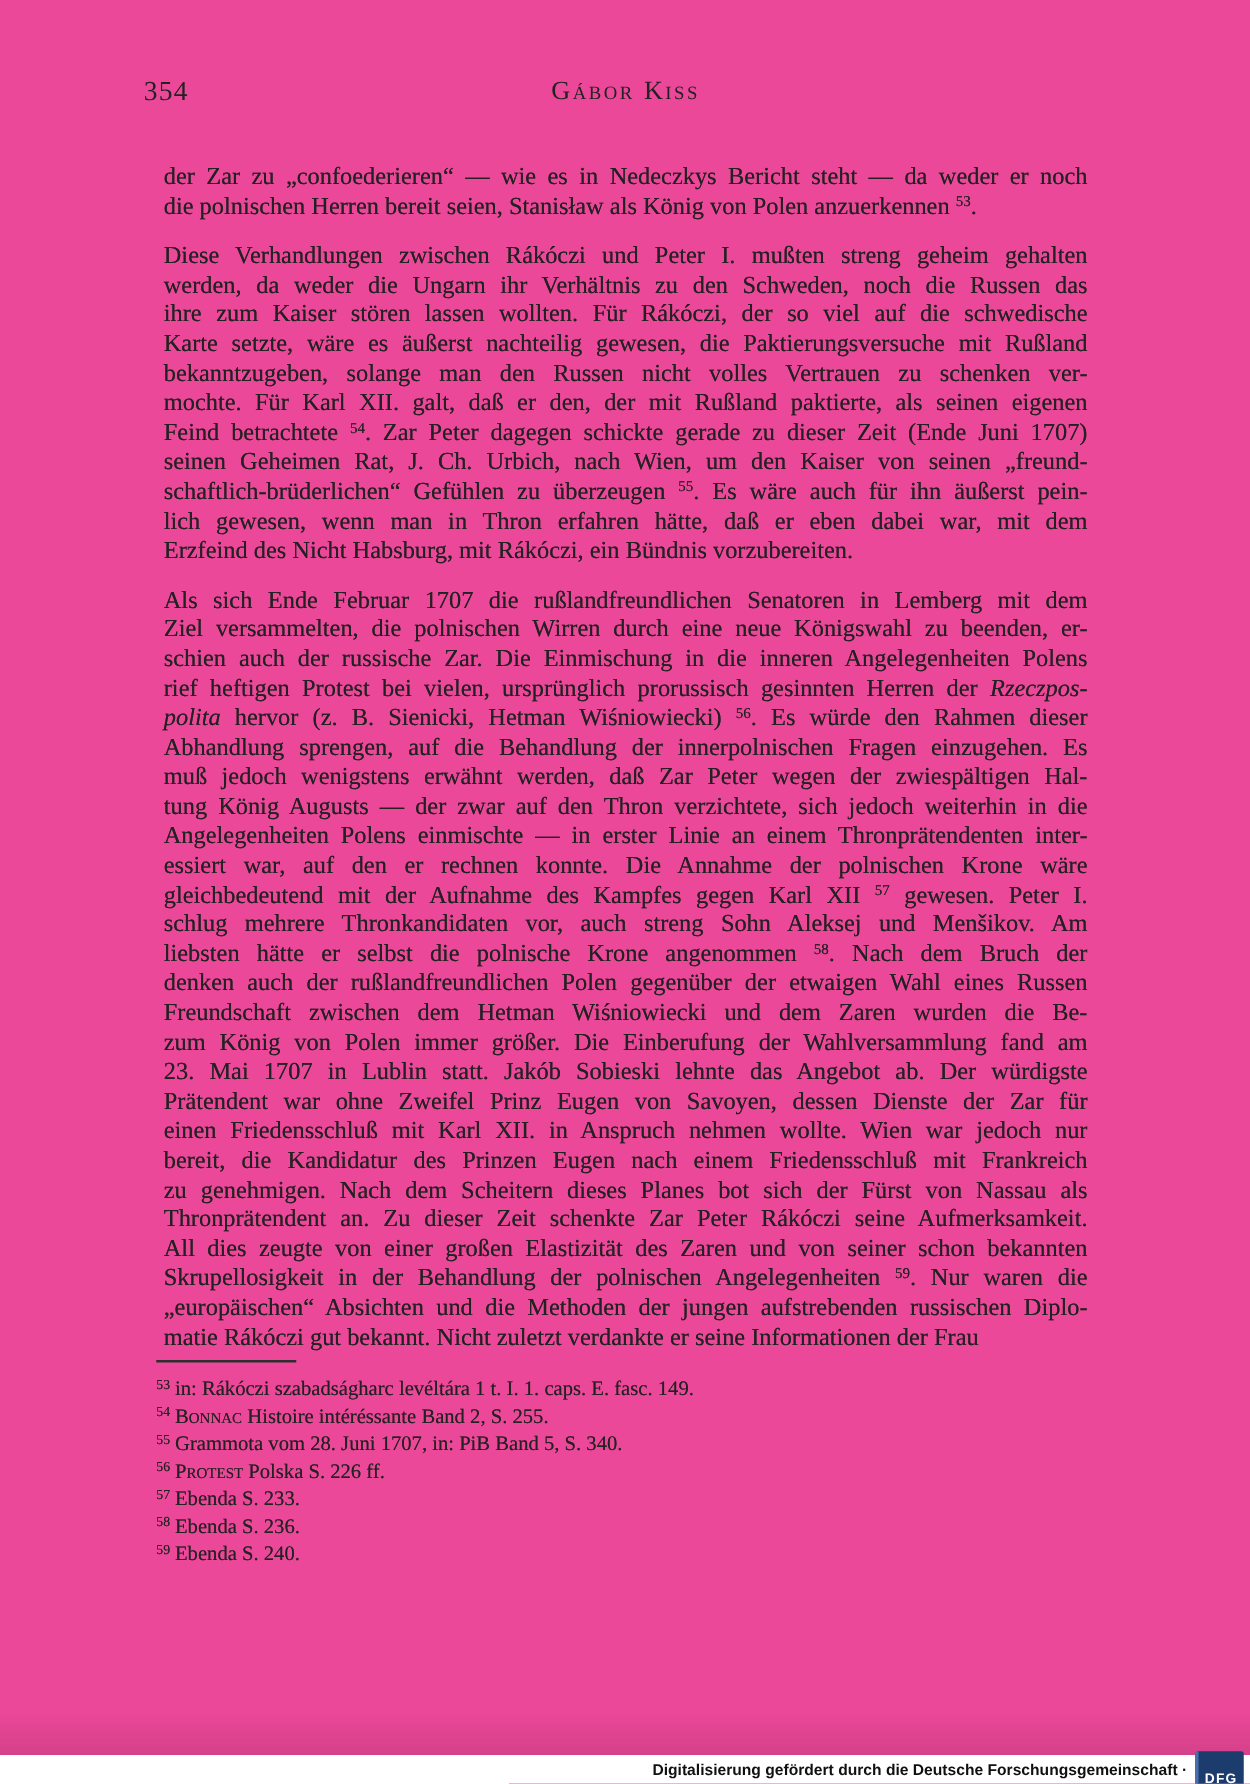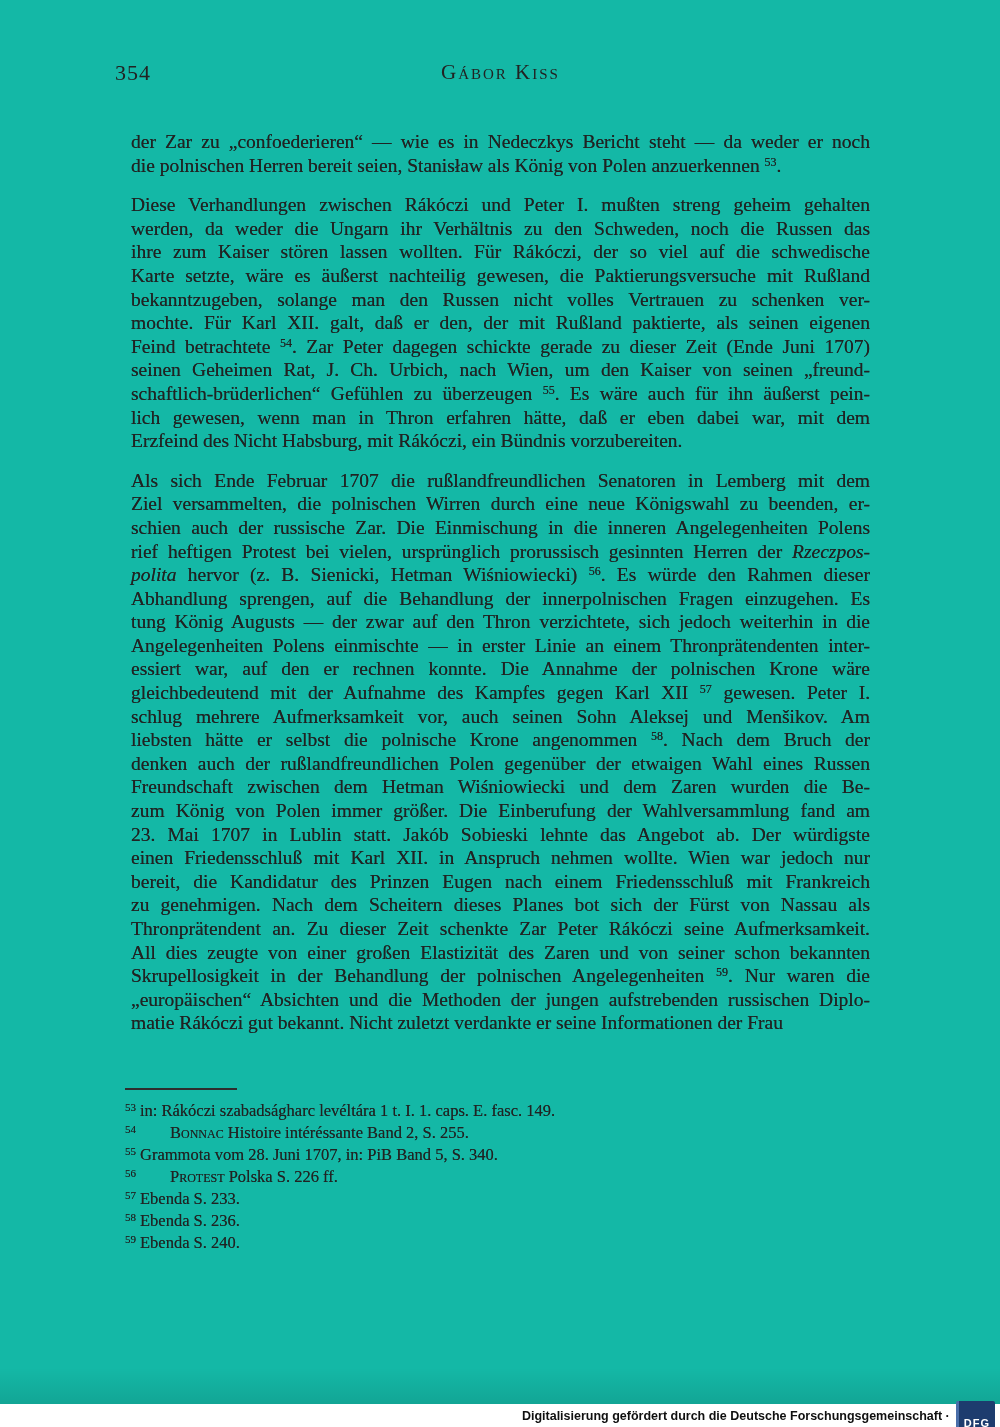--- a/index.html
+++ b/index.html
@@ -4,21 +4,21 @@
 <style>
   html, body { margin: 0; padding: 0; }
   body {
     width: 1000px; height: 1427px;
     background: #7f7f7f;
     position: relative;
     overflow: hidden;
     font-family: "Liberation Serif", serif;
     color: #222;
   }
-  .scan-page { position: absolute; inset: 0; background: #14b8a6; }
+  .scan-page { position: absolute; inset: 0; background: #ec4899; }
   .bottom-shade {
     position: absolute; left: 0; top: 1368px; width: 1000px; height: 36px;
     background: linear-gradient(180deg, rgba(0,0,0,0) 0%, rgba(0,0,0,0.10) 100%);
   }
   .page-header {
     position: absolute; top: 60px; left: 115px; width: 771px; height: 30px;
   }
   .page-number {
     position: absolute; left: 0; top: 0;
     font-size: 22px; letter-spacing: 1px;
@@ -38,21 +38,21 @@
     font-size: 19.5px;
     line-height: 23.6px;
     text-align: justify;
     text-align-last: justify;
     white-space: normal;
   }
   .line.last { text-align-last: left; }
   .body-text sup, .footnotes sup {
     font-size: 12px; line-height: 0; vertical-align: 6px;
   }
-  .sc { font-variant: small-caps; margin-left: 30px; }
+  .sc { font-variant: small-caps; }
   .fn-rule {
     position: absolute; top: 1088px; left: 125px; width: 112px; height: 0;
     border-top: 2px solid #2e2e2e;
   }
   .footnotes {
     position: absolute; top: 1100px; left: 125px; width: 720px;
     font-size: 16.5px;
     text-shadow: 0 0 0.4px rgba(20,20,20,0.6);
   }
   .fn { line-height: 22px; }
@@ -103,30 +103,32 @@
         <div class="line">lich gewesen, wenn man in Thron erfahren hätte, daß er eben dabei war, mit dem</div>
         <div class="line last">Erzfeind des Nicht Habsburg, mit Rákóczi, ein Bündnis vorzubereiten.</div>
       </div>
       <div class="para">
         <div class="line">Als sich Ende Februar 1707 die rußlandfreundlichen Senatoren in Lemberg mit dem</div>
         <div class="line">Ziel versammelten, die polnischen Wirren durch eine neue Königswahl zu beenden, er-</div>
         <div class="line">schien auch der russische Zar. Die Einmischung in die inneren Angelegenheiten Polens</div>
         <div class="line">rief heftigen Protest bei vielen, ursprünglich prorussisch gesinnten Herren der <i>Rzeczpos-</i></div>
         <div class="line"><i>polita</i> hervor (z. B. Sienicki, Hetman Wiśniowiecki) <sup>56</sup>. Es würde den Rahmen dieser</div>
         <div class="line">Abhandlung sprengen, auf die Behandlung der innerpolnischen Fragen einzugehen. Es</div>
+        <div class="line">muß jedoch wenigstens erwähnt werden, daß Zar Peter wegen der zwiespältigen Hal-</div>
         <div class="line">tung König Augusts — der zwar auf den Thron verzichtete, sich jedoch weiterhin in die</div>
         <div class="line">Angelegenheiten Polens einmischte — in erster Linie an einem Thronprätendenten inter-</div>
         <div class="line">essiert war, auf den er rechnen konnte. Die Annahme der polnischen Krone wäre</div>
         <div class="line">gleichbedeutend mit der Aufnahme des Kampfes gegen Karl XII <sup>57</sup> gewesen. Peter I.</div>
-        <div class="line">schlug mehrere Aufmerksamkeit vor, auch seinen Sohn Aleksej und Menšikov. Am</div>
+        <div class="line">schlug mehrere Thronkandidaten vor, auch streng Sohn Aleksej und Menšikov. Am</div>
         <div class="line">liebsten hätte er selbst die polnische Krone angenommen <sup>58</sup>. Nach dem Bruch der</div>
         <div class="line">denken auch der rußlandfreundlichen Polen gegenüber der etwaigen Wahl eines Russen</div>
         <div class="line">Freundschaft zwischen dem Hetman Wiśniowiecki und dem Zaren wurden die Be-</div>
         <div class="line">zum König von Polen immer größer. Die Einberufung der Wahlversammlung fand am</div>
         <div class="line">23. Mai 1707 in Lublin statt. Jakób Sobieski lehnte das Angebot ab. Der würdigste</div>
+        <div class="line">Prätendent war ohne Zweifel Prinz Eugen von Savoyen, dessen Dienste der Zar für</div>
         <div class="line">einen Friedensschluß mit Karl XII. in Anspruch nehmen wollte. Wien war jedoch nur</div>
         <div class="line">bereit, die Kandidatur des Prinzen Eugen nach einem Friedensschluß mit Frankreich</div>
         <div class="line">zu genehmigen. Nach dem Scheitern dieses Planes bot sich der Fürst von Nassau als</div>
         <div class="line">Thronprätendent an. Zu dieser Zeit schenkte Zar Peter Rákóczi seine Aufmerksamkeit.</div>
         <div class="line">All dies zeugte von einer großen Elastizität des Zaren und von seiner schon bekannten</div>
         <div class="line">Skrupellosigkeit in der Behandlung der polnischen Angelegenheiten <sup>59</sup>. Nur waren die</div>
         <div class="line">„europäischen“ Absichten und die Methoden der jungen aufstrebenden russischen Diplo-</div>
         <div class="line last">matie Rákóczi gut bekannt. Nicht zuletzt verdankte er seine Informationen der Frau</div>
       </div>
     </div>

